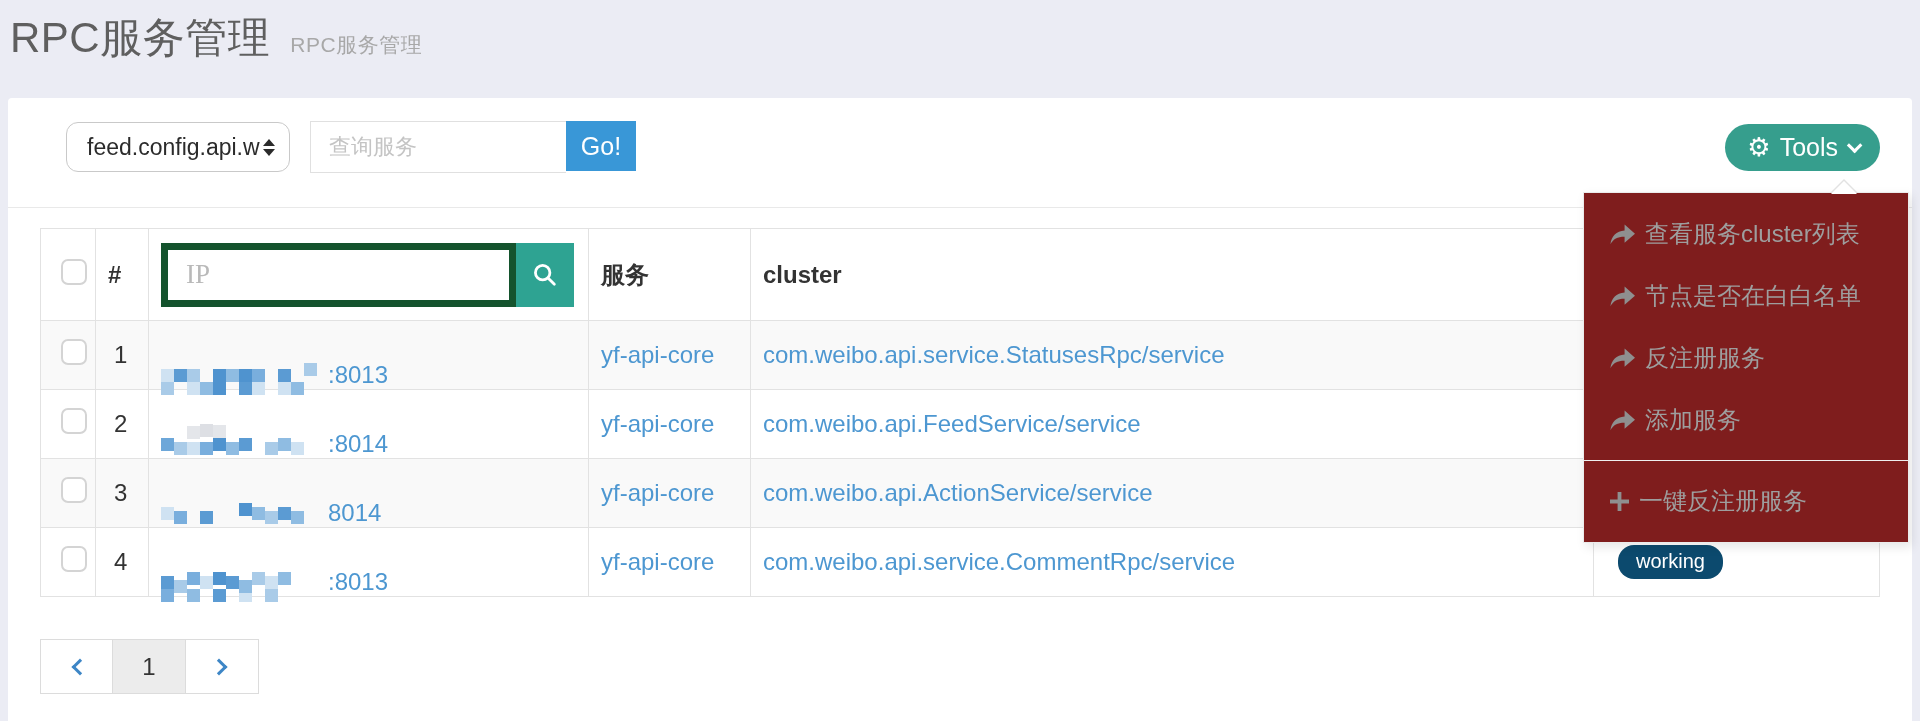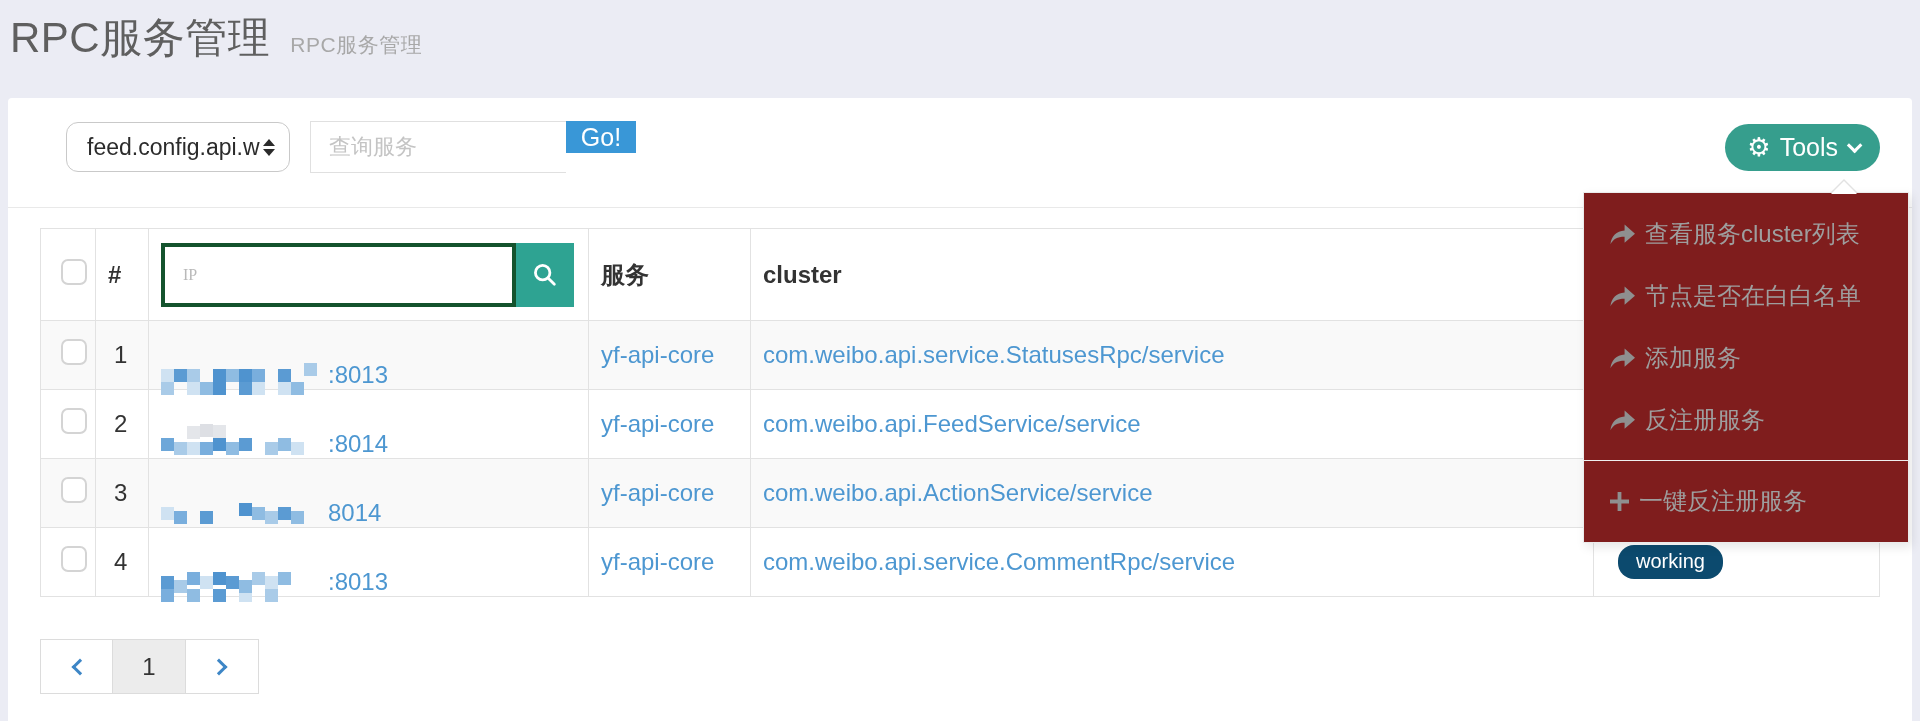--- a/index.html
+++ b/index.html
@@ -34,21 +34,21 @@
   .caret-ud i.dn  { border-top:7px solid #2b2b2b; }
 
   .searchgroup { display:flex; margin-left:20px; }
   .searchgroup input {
     width:256px; height:52px; border:1px solid #e0e0e0; border-right:none;
     font-size:22px; padding:0 18px; color:#444; outline:none;
     font-family:"Liberation Sans","DejaVu Sans",sans-serif;
   }
   .searchgroup input::placeholder { color:#c4c4c4; }
   .go-btn {
-    width:70px; height:32px; border:none; background:#3997d7; color:#fff;
+    width:70px; height:50px; border:none; background:#3997d7; color:#fff;
     font-size:25px; font-weight:300; cursor:pointer;
     font-family:"Liberation Sans","DejaVu Sans",sans-serif;
   }
 
   .tools-btn {
     margin-left:auto; height:47px; border:none; border-radius:24px; background:#369e8d;
     color:#fff; font-size:25px; font-weight:300; padding:0 22px; cursor:pointer;
     display:flex; align-items:center; gap:9px;
     font-family:"Liberation Sans","DejaVu Sans",sans-serif;
   }
@@ -66,21 +66,21 @@
   tbody tr:nth-child(odd) td { background:#f9f9f9; }
   .idx { color:#333; padding-left:18px; }
 
   .cb {
     display:inline-block; width:26px; height:26px; margin-left:8px;
     border:2px solid #d4d4d4; border-radius:7px; background:#fff; cursor:pointer;
   }
 
   .ip-filter { display:flex; align-items:center; }
   .ip-filter input {
-    width:355px; height:64px; border:4px solid #14532d; font-size:16px; padding:0 18px;
+    width:355px; height:64px; border:7px solid #14532d; font-size:27px; padding:0 18px;
     color:#8b5cf6; outline:none; font-family:"Liberation Serif","DejaVu Serif",serif;
   }
   .ip-filter input::placeholder { color:#b9b9b9; }
   .ip-search-btn { width:58px; height:64px; border:none; background:#2ea392; cursor:pointer; display:flex; align-items:center; justify-content:center; }
 
   a.cell-link { color:#4d97d1; text-decoration:none; cursor:pointer; }
   .ip-link { display:flex; align-items:center;margin-top:40px; }
 
   
   .mz { position:relative; display:inline-block; width:13px; height:13px; margin-right:154px; vertical-align:middle; }
@@ -277,29 +277,29 @@
         </svg>
       </span>
     <span>节点是否在白白名单</span>
   </div>
   <div class="menu-item">
     <span class="mi-icon">
         <svg width="25" height="21" viewBox="0 0 24 20">
           <path fill="#8f8f8f" d="M14 6.2V.4l10 8.8-10 8.8v-5.8C7 12.2 3.2 14.4.4 19.4 1.4 11.4 6 7 14 6.2z"></path>
         </svg>
       </span>
-    <span>添加服务</span>
+    <span>反注册服务</span>
   </div>
   <div class="menu-item">
     <span class="mi-icon">
         <svg width="25" height="21" viewBox="0 0 24 20">
           <path fill="#8f8f8f" d="M14 6.2V.4l10 8.8-10 8.8v-5.8C7 12.2 3.2 14.4.4 19.4 1.4 11.4 6 7 14 6.2z"></path>
         </svg>
       </span>
-    <span>反注册服务</span>
+    <span>添加服务</span>
   </div>
   <div class="menu-divider"></div>
   <div class="menu-item">
     <span class="mi-icon">
         <svg width="19" height="19" viewBox="0 0 16 16">
           <path fill="#8f8f8f" d="M6.4 0h3.2v6.4H16v3.2H9.6V16H6.4V9.6H0V6.4h6.4z"></path>
         </svg>
       </span>
     <span>一键反注册服务</span>
   </div>

